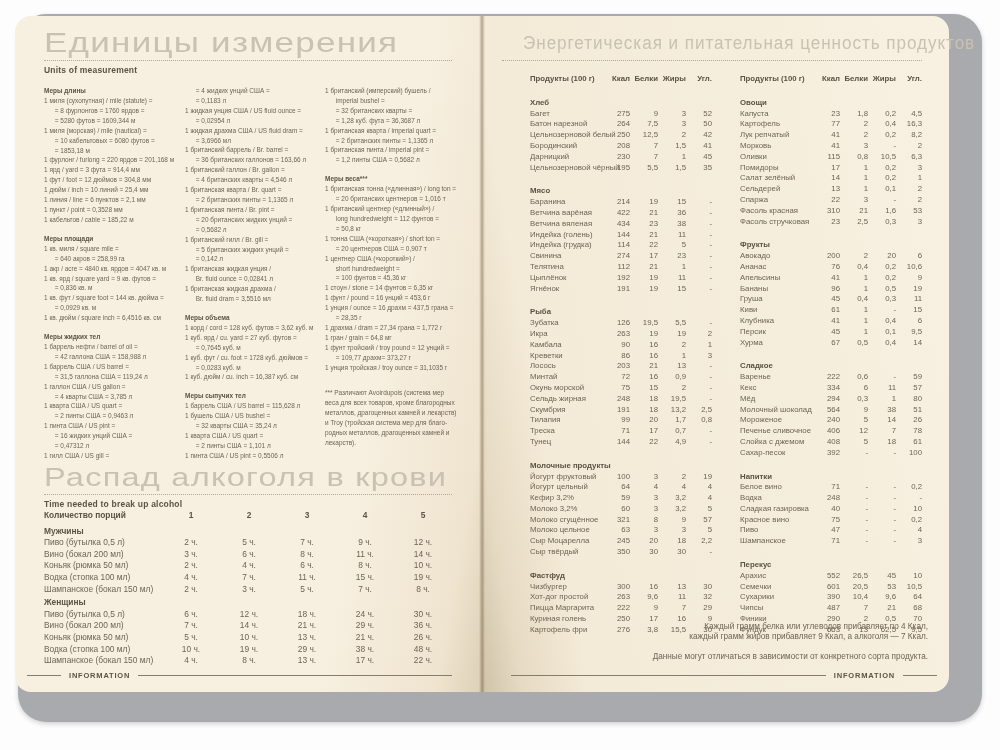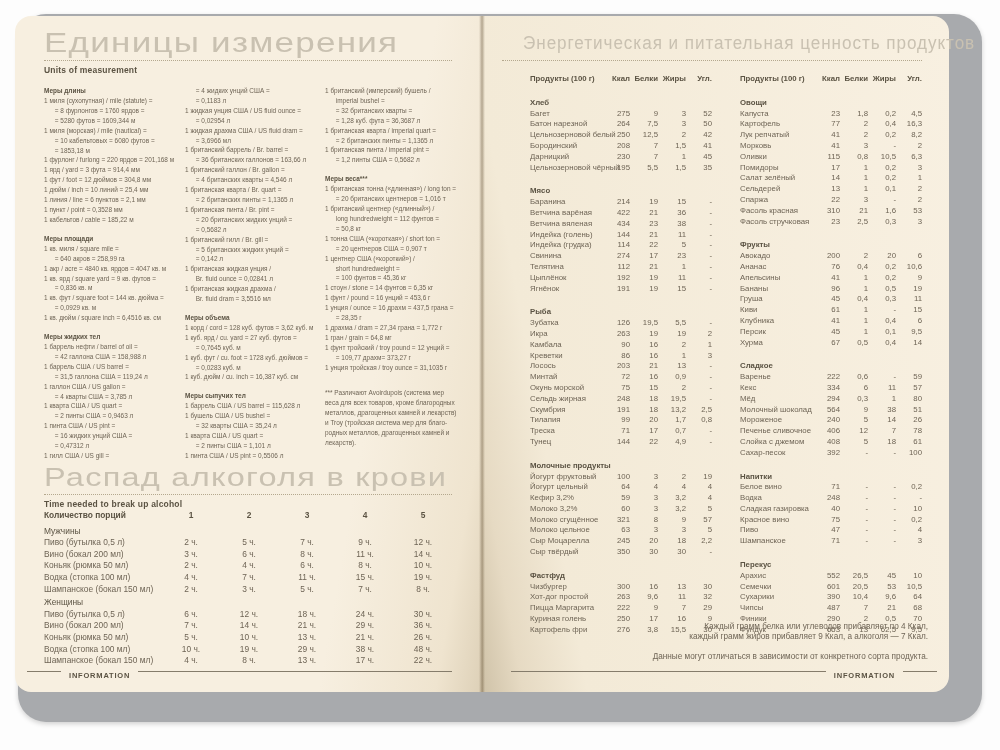--- a/index.html
+++ b/index.html
@@ -49,40 +49,40 @@
   .u-t{font-size:7.6px;line-height:9.9px;color:#6e6455;white-space:pre;
        transform:scaleX(.85);transform-origin:0 0;width:118%;}
   .u-t.gap{margin-top:16px;}
 
   
   .alcohol{position:absolute;left:29px;right:30px;top:494px;}
   .a-row{display:grid;grid-template-columns:118px repeat(5,58px);line-height:11.6px;
          font-size:8.4px;color:#6e6455;}
   .a-row.a-head{font-weight:700;color:#5b5343;margin-bottom:4px;}
   .a-val{text-align:center;}
-  .a-group{font-size:8.4px;line-height:11.6px;font-weight:400;color:#5b5343;margin-top:2px;}
+  .a-group{font-size:8.4px;line-height:11.6px;font-weight:700;color:#5b5343;margin-top:2px;}
 
   
   .food{position:absolute;left:48px;right:27px;top:58px;display:flex;gap:28px;}
   .food-col{width:182px;}
   .f-row{display:grid;grid-template-columns:72px 28px 28px 28px 26px;
          line-height:10.8px;font-size:7.8px;color:#6e6455;}
   .f-row.f-head{font-weight:700;color:#5b5343;}
   .f-name{white-space:nowrap;overflow:visible;}
   .f-num{text-align:right;}
   .f-sec-h{font-size:7.8px;line-height:10.8px;font-weight:700;color:#5b5343;margin-top:13px;}
 
   
   .footnotes{position:absolute;right:21px;left:60px;bottom:30px;text-align:right;
              font-size:8.2px;line-height:10.5px;color:#6e6455;}
   .fnote{white-space:pre-line;}
   .fnote + .fnote{margin-top:9px;}
 
   
-  .page-footer{position:absolute;bottom:12px;display:flex;align-items:flex-start;gap:8px;}
+  .page-footer{position:absolute;bottom:12px;display:flex;align-items:center;gap:8px;}
   .page.left .page-footer{left:12px;right:30px;}
   .page.right .page-footer{left:29px;right:12px;}
   .f-rule{height:1px;background:#857c6b;}
   .f-rule.sm{width:34px;}
   .f-rule.lg{flex:1;}
   .f-label{font-size:7.5px;font-weight:700;letter-spacing:.8px;color:#5b5343;}
 </style>
 </head>
 <body>
 

